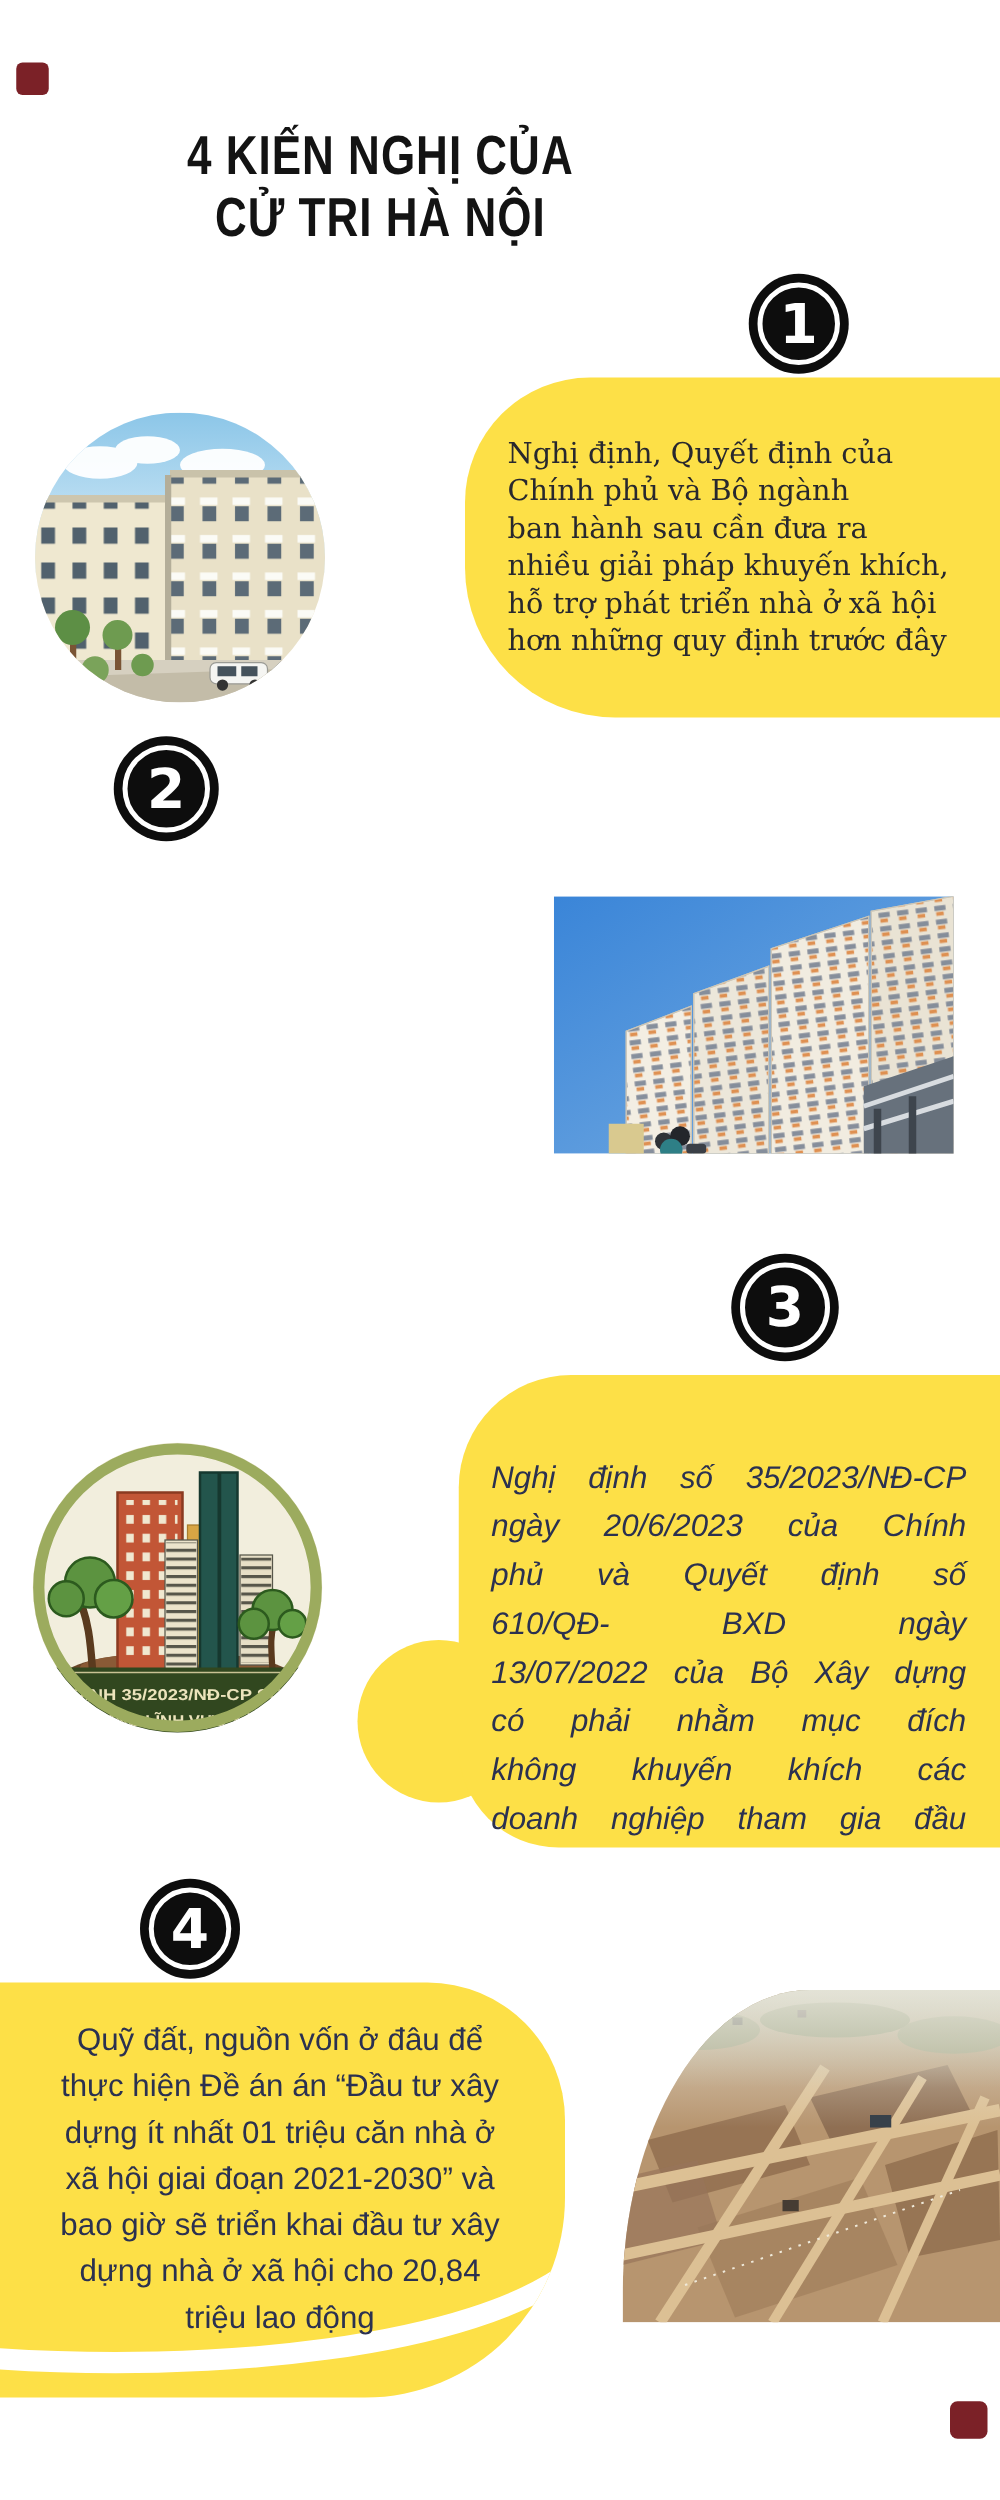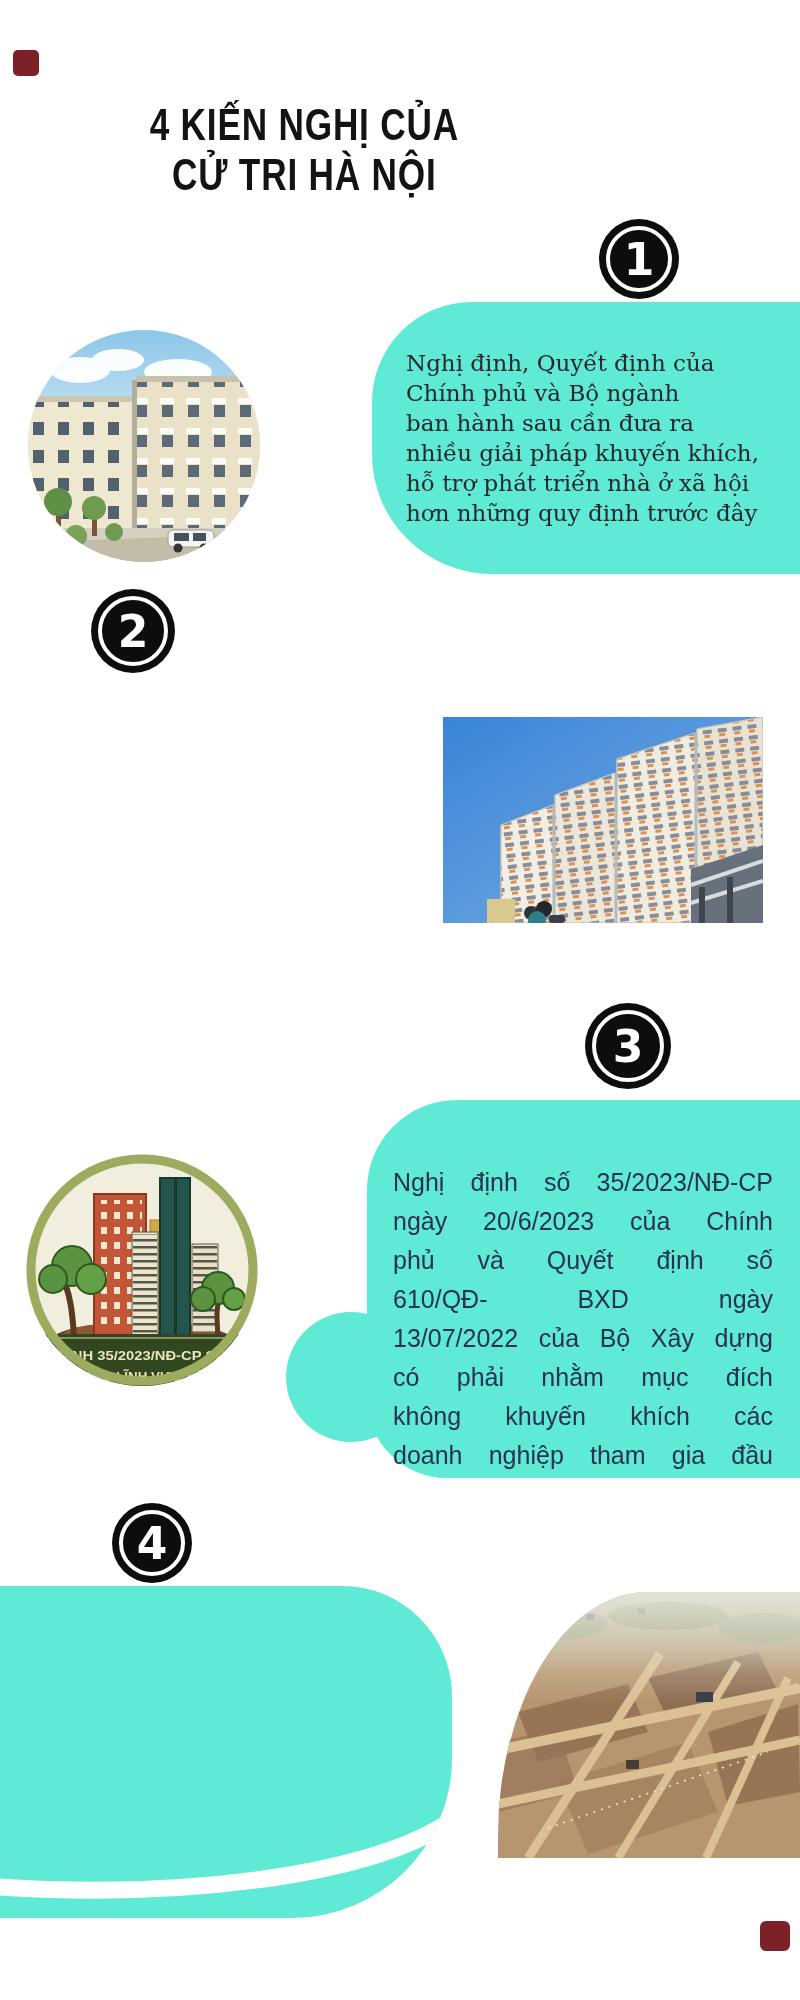--- a/index.html
+++ b/index.html
@@ -22,36 +22,36 @@
   .num-circle{
     position:absolute;border-radius:50%;background:#0d0d0d;color:#ffffff;
     display:flex;align-items:center;justify-content:center;
     font-weight:900;font-size:44px;font-family:"DejaVu Sans",sans-serif;
   }
   .num-circle::before{
     content:"";position:absolute;inset:7px;border:4px solid #ffffff;border-radius:50%;
   }
   .num-circle span{position:relative;}
 
-  .blob{position:absolute;background:#5eead4;}
+  .blob{position:absolute;background:#fde047;}
   .blob-text{
     position:absolute;white-space:pre-line;color:#2b3150;
     font-size:25px;line-height:39px;
   }
 
   #blob-1{left:372px;top:302px;width:428px;height:272px;border-radius:100px 0 0 120px;}
   #text-1{
     left:34px;top:46px;right:10px;color:#28282e;
     font-family:"DejaVu Serif",serif;font-size:23px;line-height:30px;
   }
 
   #blob-2{left:0;top:674px;width:428px;height:296px;border-radius:0 95px 185px 0;overflow:hidden;}
   #text-2{left:26px;top:26px;right:8px;}
 
-  #blob-3{left:367px;top:1100px;width:433px;height:378px;border-radius:90px 0 0 80px;}
+  #blob-3{left:367px;top:1100px;width:433px;height:378px;border-radius:90px 0 0 80px;font-style:italic;}
   #blob-3-bulge{left:286px;top:1312px;width:130px;height:130px;border-radius:50%;}
   #text-3{left:26px;top:24px;right:27px;text-align:justify;}
   #text-3 .justify-lines{display:block;white-space:pre-line;text-align:justify;text-align-last:justify;}
   #text-3 .last-line{display:block;text-align-last:left;}
 
   #blob-4{left:0;top:1586px;width:452px;height:332px;border-radius:0 110px 160px 0;overflow:hidden;}
   #text-4{left:14px;top:28px;right:18px;text-align:center;line-height:37px;}
 
   .stripe-svg{position:absolute;inset:0;width:100%;height:100%;pointer-events:none;}
 
@@ -258,20 +258,27 @@
   </div>
 
   <div id="num-4" class="num-circle">
     <span>4</span>
   </div>
 
   <div id="blob-4" class="blob">
     <svg class="stripe-svg" viewBox="0 0 452 332" preserveAspectRatio="none">
       <path d="M 460 228 C 380 292 170 314 -15 300" stroke="#ffffff" stroke-width="17" fill="none"></path>
     </svg>
+    <div id="text-4" class="blob-text">Quỹ đất, nguồn vốn ở đâu để
+thực hiện Đề án án “Đầu tư xây
+dựng ít nhất 01 triệu căn nhà ở
+xã hội giai đoạn 2021-2030” và
+bao giờ sẽ triển khai đầu tư xây
+dựng nhà ở xã hội cho 20,84
+triệu lao động</div>
   </div>
 
   <div id="photo-4" class="photo">
     <svg viewBox="0 0 302 266">
       <defs>
         <linearGradient id="haze4" x1="0" y1="0" x2="0" y2="1">
           <stop offset="0" stop-color="#c3c8b4"></stop>
             <stop offset="1" stop-color="#c3c8b4" stop-opacity="0"></stop>
         </linearGradient>
         <linearGradient id="haze4w" x1="0" y1="0" x2="0" y2="1">

